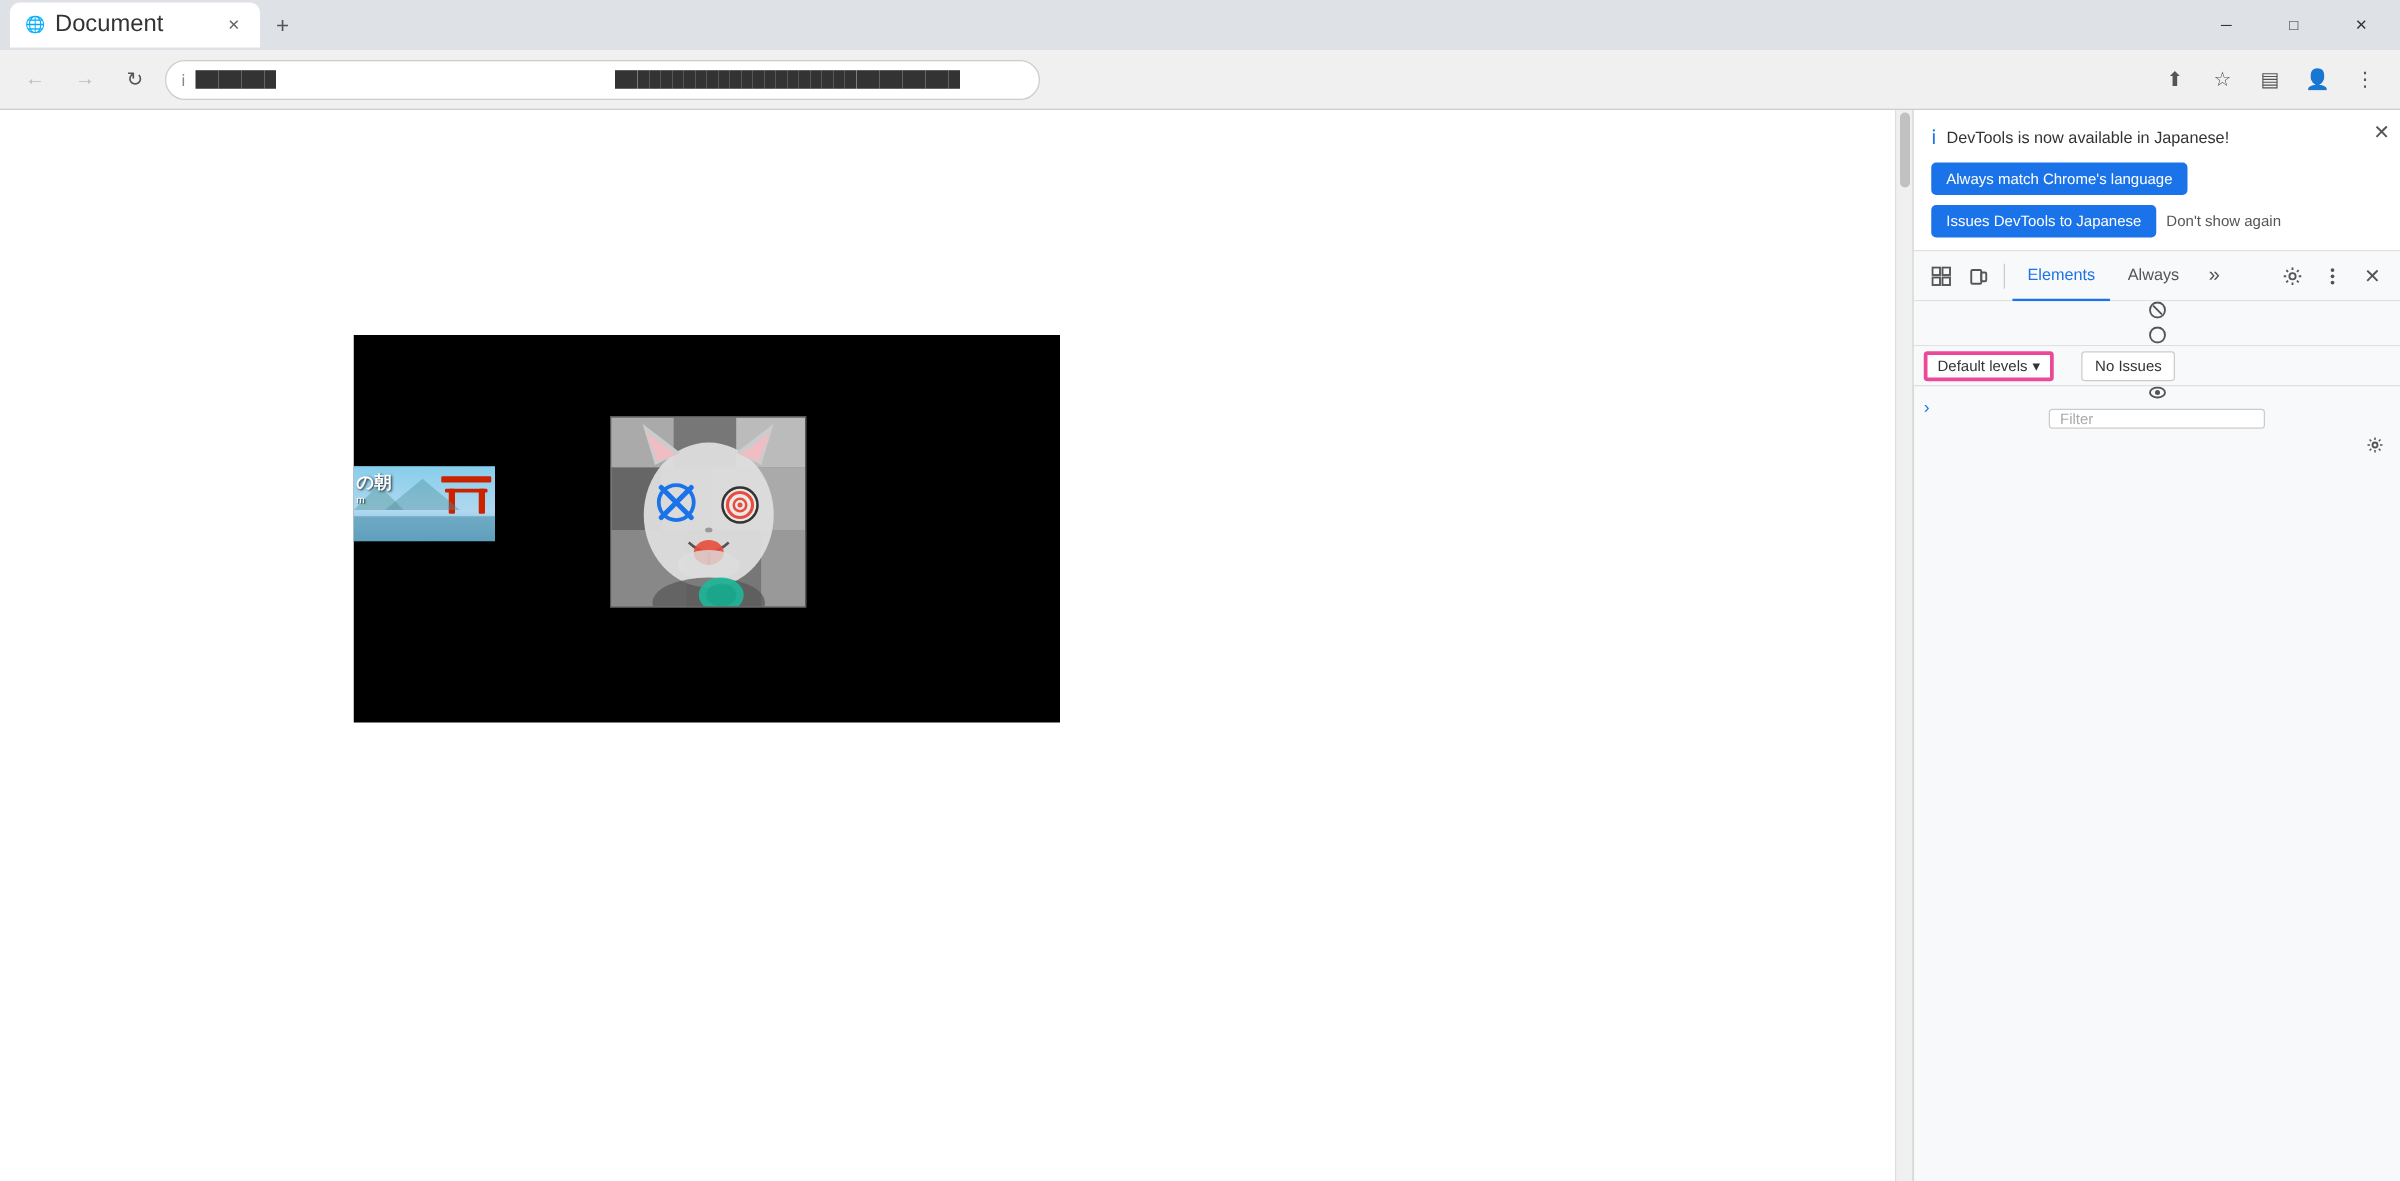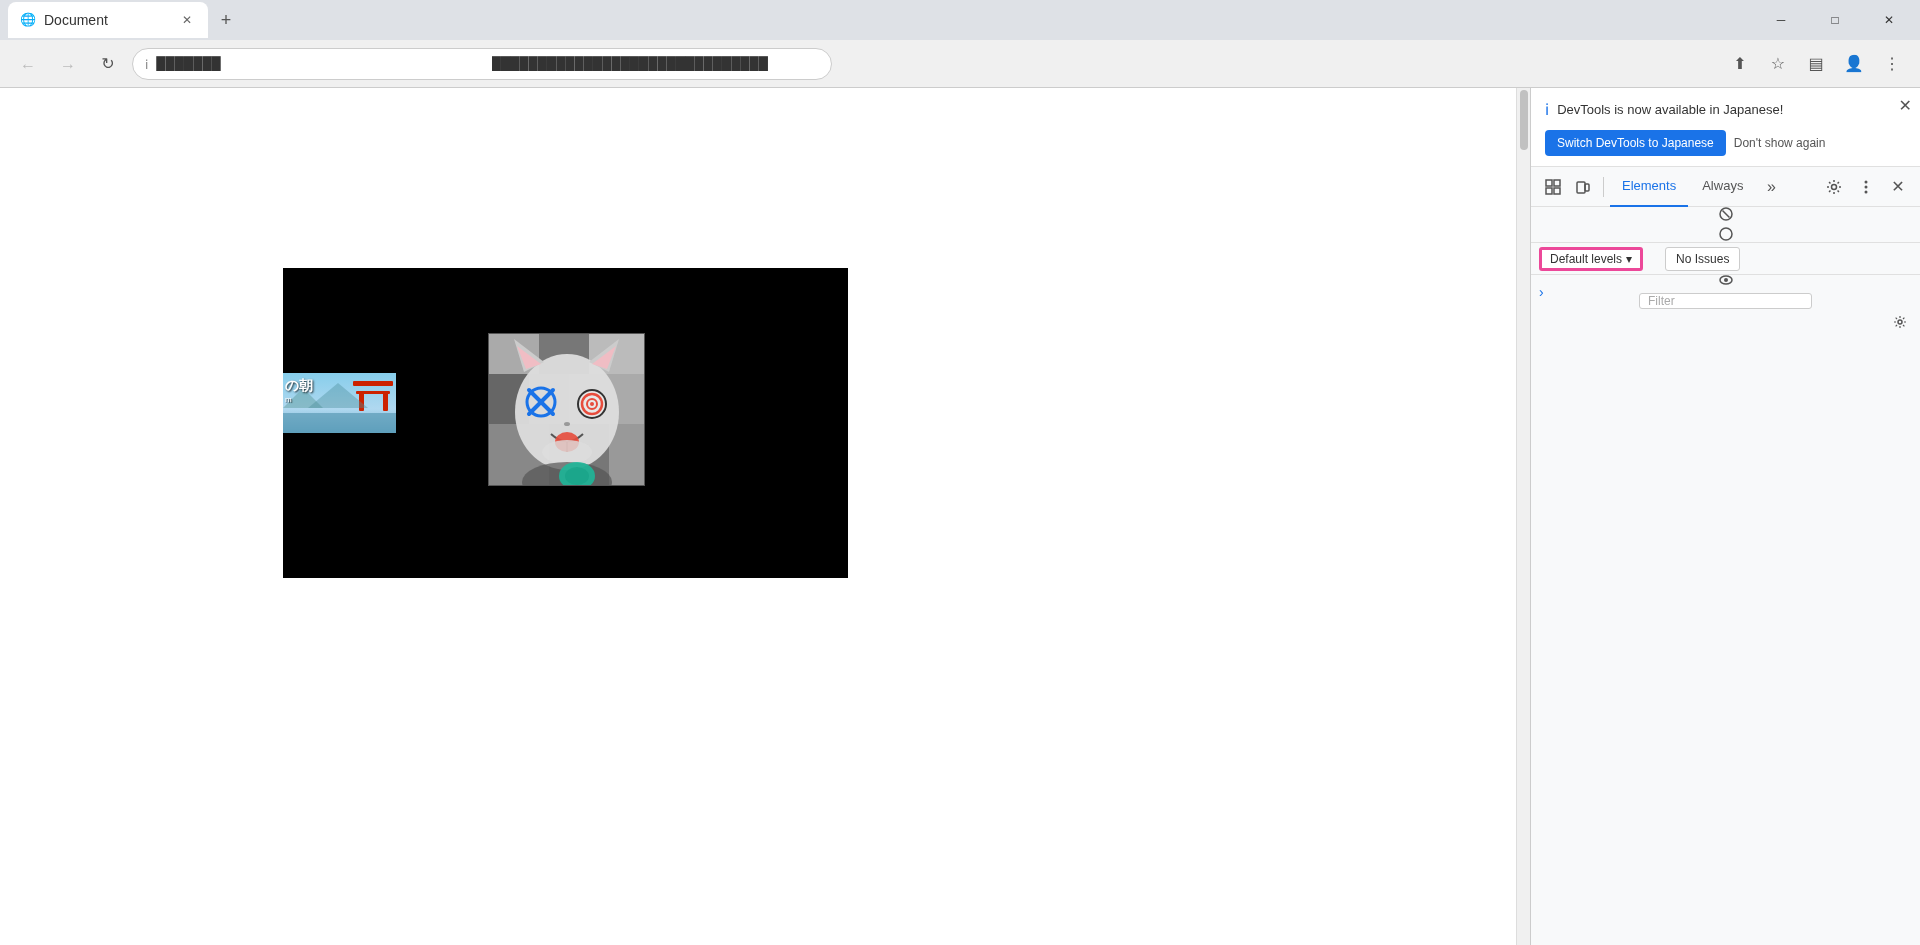--- a/index.html
+++ b/index.html
@@ -5,21 +5,21 @@
     * { margin: 0; padding: 0; box-sizing: border-box; }
     body { font-family: -apple-system, BlinkMacSystemFont, 'Segoe UI', Arial, sans-serif; background: #f0f0f0; width: 1920px; height: 945px; overflow: hidden; }
 
     
     .browser-window { width: 1920px; height: 945px; display: flex; flex-direction: column; background: #dee1e6; }
 
     
     .title-bar { height: 40px; background: #dee1e6; display: flex; align-items: center; padding: 0 8px; gap: 4px; }
     .tab { display: flex; align-items: center; gap: 8px; background: #fff; border-radius: 8px 8px 0 0; padding: 0 12px; height: 36px; min-width: 200px; font-size: 13px; color: #333; }
     .tab-favicon { width: 16px; height: 16px; }
-    .tab-title { flex: 1; font-size: 14px; }
+    .tab-title { flex: 1; font-size: 19px; }
     .tab-close { width: 18px; height: 18px; display: flex; align-items: center; justify-content: center; border-radius: 50%; cursor: pointer; font-size: 12px; color: #666; }
     .new-tab-btn { width: 28px; height: 28px; display: flex; align-items: center; justify-content: center; border-radius: 50%; cursor: pointer; color: #555; font-size: 18px; }
     .title-bar-right { margin-left: auto; display: flex; align-items: center; gap: 8px; }
     .title-bar-btn { width: 46px; height: 32px; display: flex; align-items: center; justify-content: center; font-size: 12px; cursor: pointer; color: #333; }
 
     
     .nav-bar { height: 48px; background: #f0f0f0; display: flex; align-items: center; padding: 0 12px; gap: 8px; border-bottom: 1px solid #ccc; }
     .nav-btn { width: 32px; height: 32px; display: flex; align-items: center; justify-content: center; border-radius: 50%; cursor: pointer; color: #555; font-size: 16px; }
     .nav-btn.disabled { color: #bbb; cursor: default; }
     .address-bar { flex: 1; height: 32px; background: white; border-radius: 16px; display: flex; align-items: center; padding: 0 12px; gap: 8px; border: 1px solid #ccc; max-width: 700px; }
@@ -220,22 +220,25 @@
       </div>
     </div>
 
     <div class="devtools-panel">
 
       <div class="devtools-notification">
         <div class="notif-title">
           <span style="color:#1a73e8;font-size:16px;">ℹ</span>
           <span>DevTools is now available in Japanese!</span>
         </div>
+        <div class="notif-buttons">
+          <button class="notif-btn-primary">Always match Chrome's language</button>
+        </div>
         <div class="notif-buttons" style="margin-top:8px;">
-          <button class="notif-btn-secondary">Switch DevTools to Japanese</button>
+          <button class="notif-btn-secondary">Issues DevTools to Japanese</button>
           <a class="notif-link">Don't show again</a>
         </div>
         <button class="notif-close">✕</button>
       </div>
 
       <div class="devtools-toolbar">
         <div class="dt-tool-btn">
           <svg width="16" height="16" viewBox="0 0 16 16">
               <rect x="1" y="1" width="6" height="6" fill="none" stroke="#555" stroke-width="1.5"></rect>
               <rect x="9" y="1" width="6" height="6" fill="none" stroke="#555" stroke-width="1.5"></rect>

